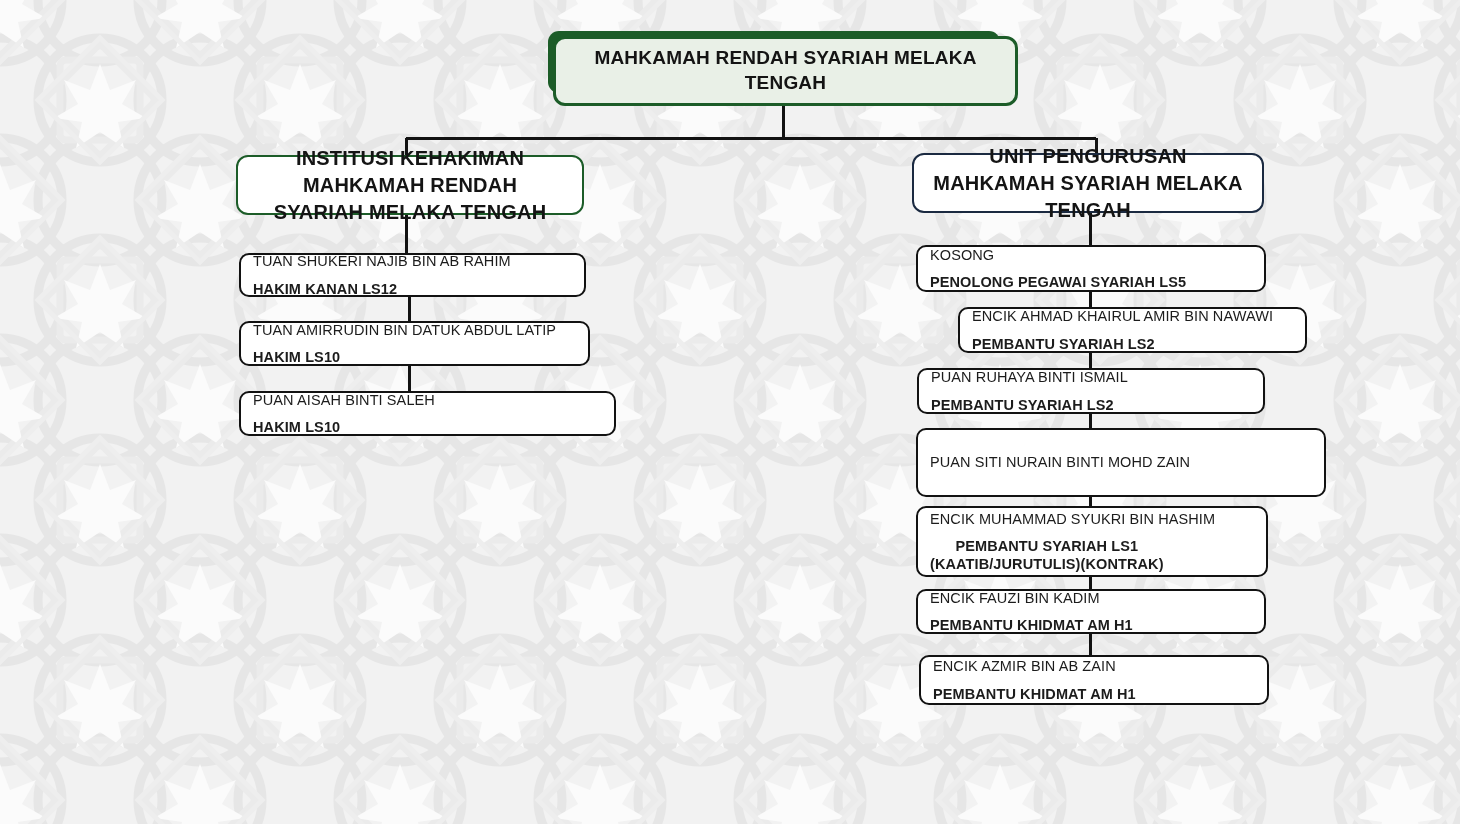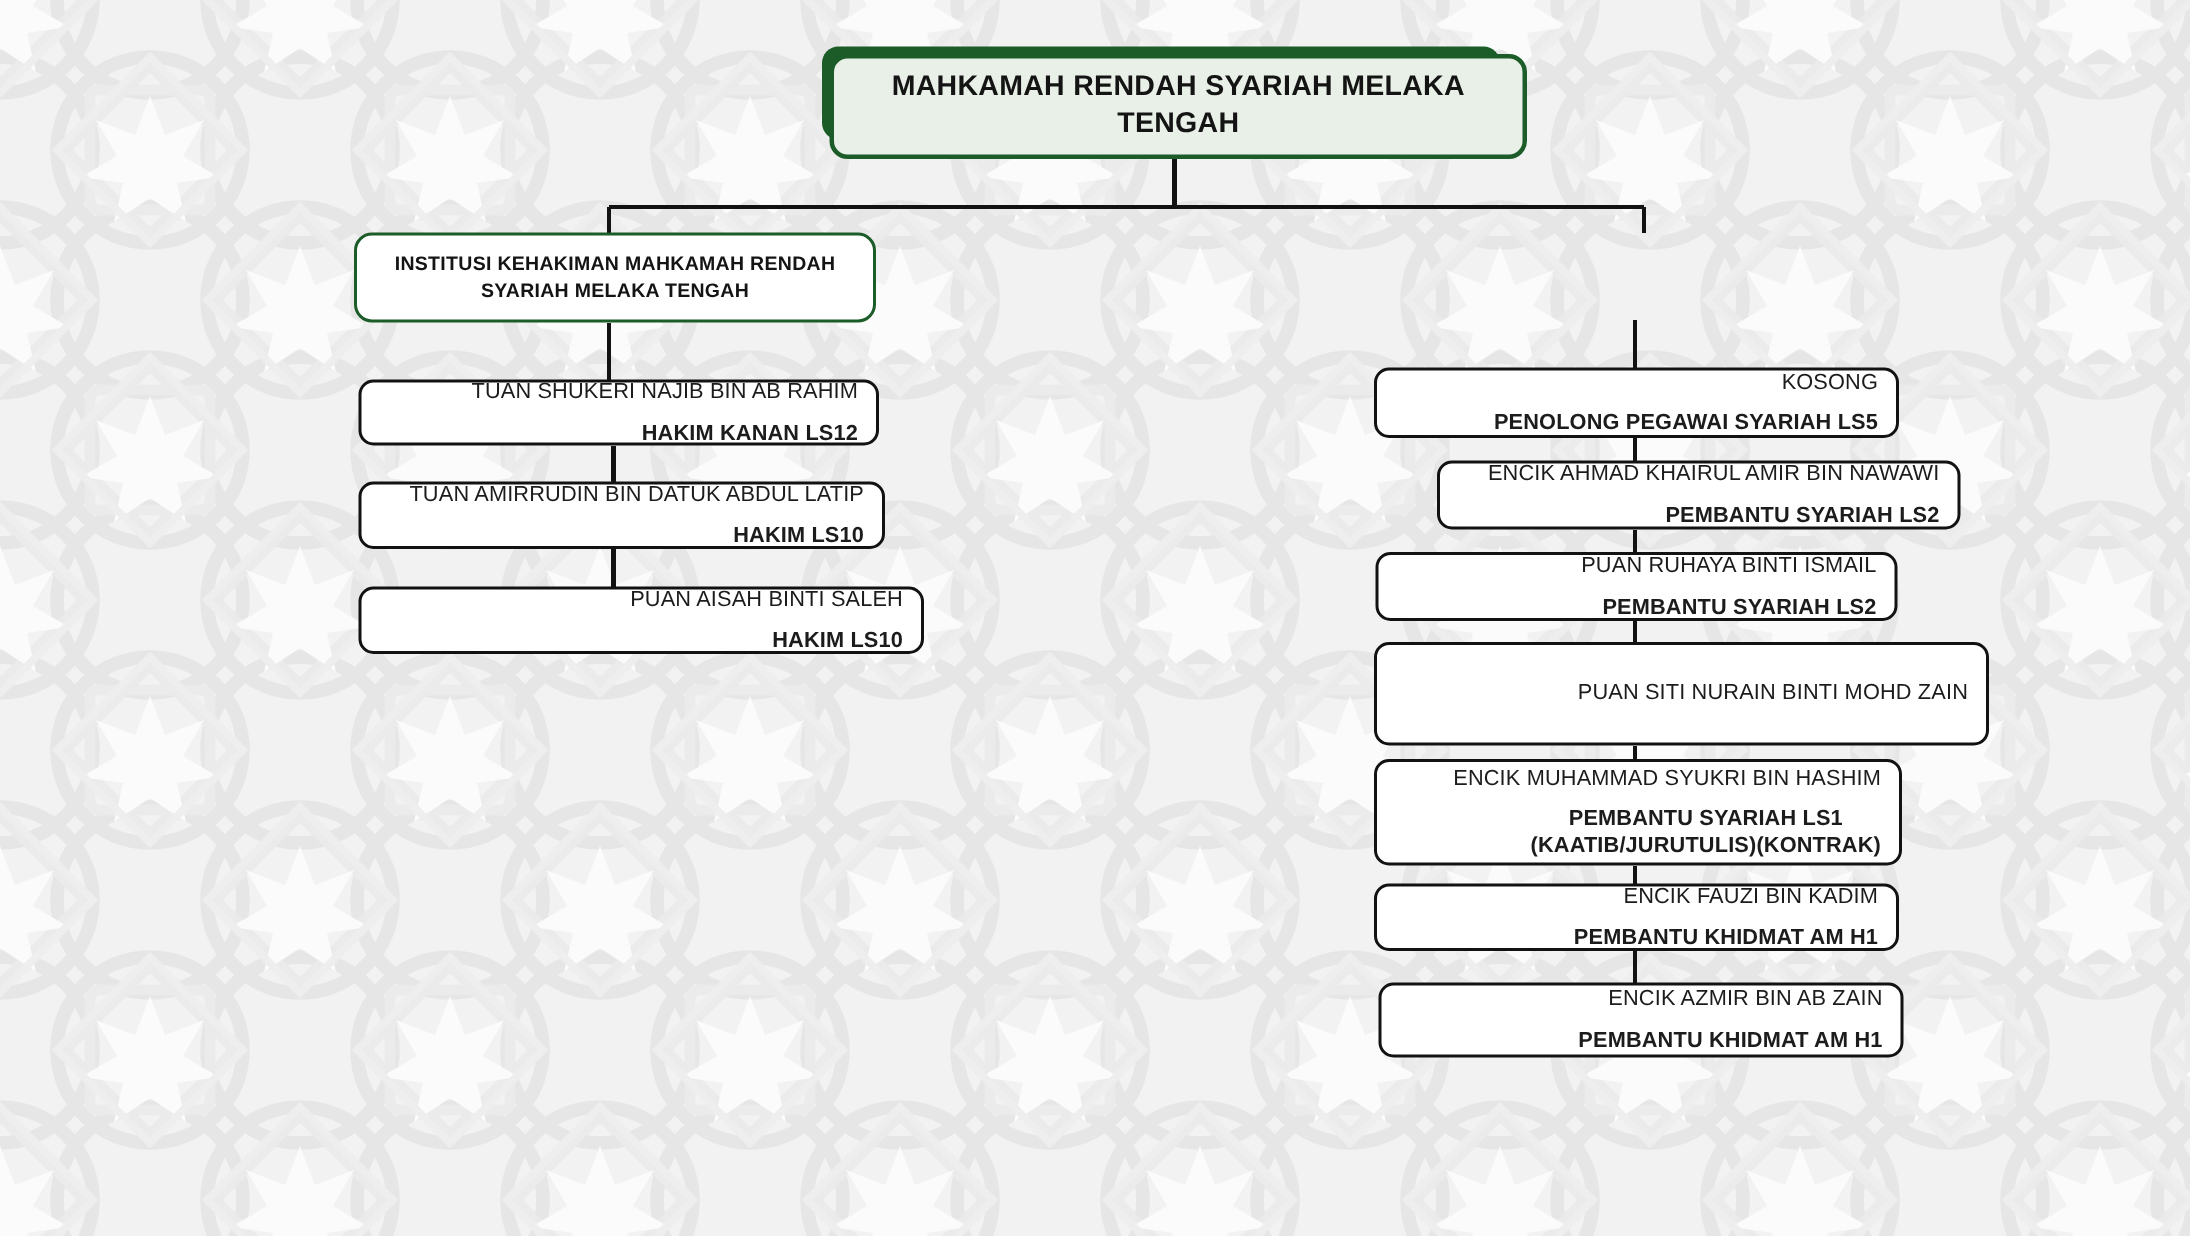--- a/index.html
+++ b/index.html
@@ -39,21 +39,21 @@
     pointer-events: none;
   }
 
   .node {
     position: absolute;
     background: #ffffff;
     border: 2.5px solid #121212;
     border-radius: 10px;
     display: flex;
     flex-direction: column;
-    align-items: flex-end;
+    align-items: flex-start;
     justify-content: center;
     text-align: center;
     padding: 7px 12px;
     color: #1c1c1c;
   }
 
   .node .person {
     font-size: 14.5px;
     font-weight: 400;
     line-height: 1.25;
@@ -117,21 +117,21 @@
     background: #ffffff;
     border-radius: 12px;
     display: flex;
     align-items: center;
     justify-content: center;
     text-align: center;
     padding: 6px 18px;
     z-index: 3;
   }
   .branch-header .title {
-    font-size: 13px;
+    font-size: 20px;
     font-weight: 700;
     line-height: 1.35;
     letter-spacing: .2px;
     color: #141414;
   }
   #branch-left-header {
     left: 236px;
     top: 155px;
     width: 348px;
     height: 60px;
@@ -221,20 +221,23 @@
     <div class="shadow-layer"></div>
     <div class="front-layer">
       <div class="title">MAHKAMAH RENDAH SYARIAH MELAKA TENGAH</div>
     </div>
   </div>
 
   <div id="branch-left-header" class="branch-header">
     <div class="title">INSTITUSI KEHAKIMAN MAHKAMAH RENDAH SYARIAH MELAKA TENGAH</div>
   </div>
 
+  <div id="branch-right-header" class="branch-header">
+    <div class="title">UNIT PENGURUSAN MAHKAMAH SYARIAH MELAKA TENGAH</div>
+  </div>
 
   <div class="node" style="left:239px; top:253px; width:347px; height:44px;">
     <div class="person">TUAN SHUKERI NAJIB BIN AB RAHIM</div>
     <div class="position">HAKIM KANAN LS12</div>
   </div>
 
   <div class="node" style="left:239px; top:321px; width:351px; height:45px;">
     <div class="person">TUAN AMIRRUDIN BIN DATUK ABDUL LATIP</div>
     <div class="position">HAKIM LS10</div>
   </div>

